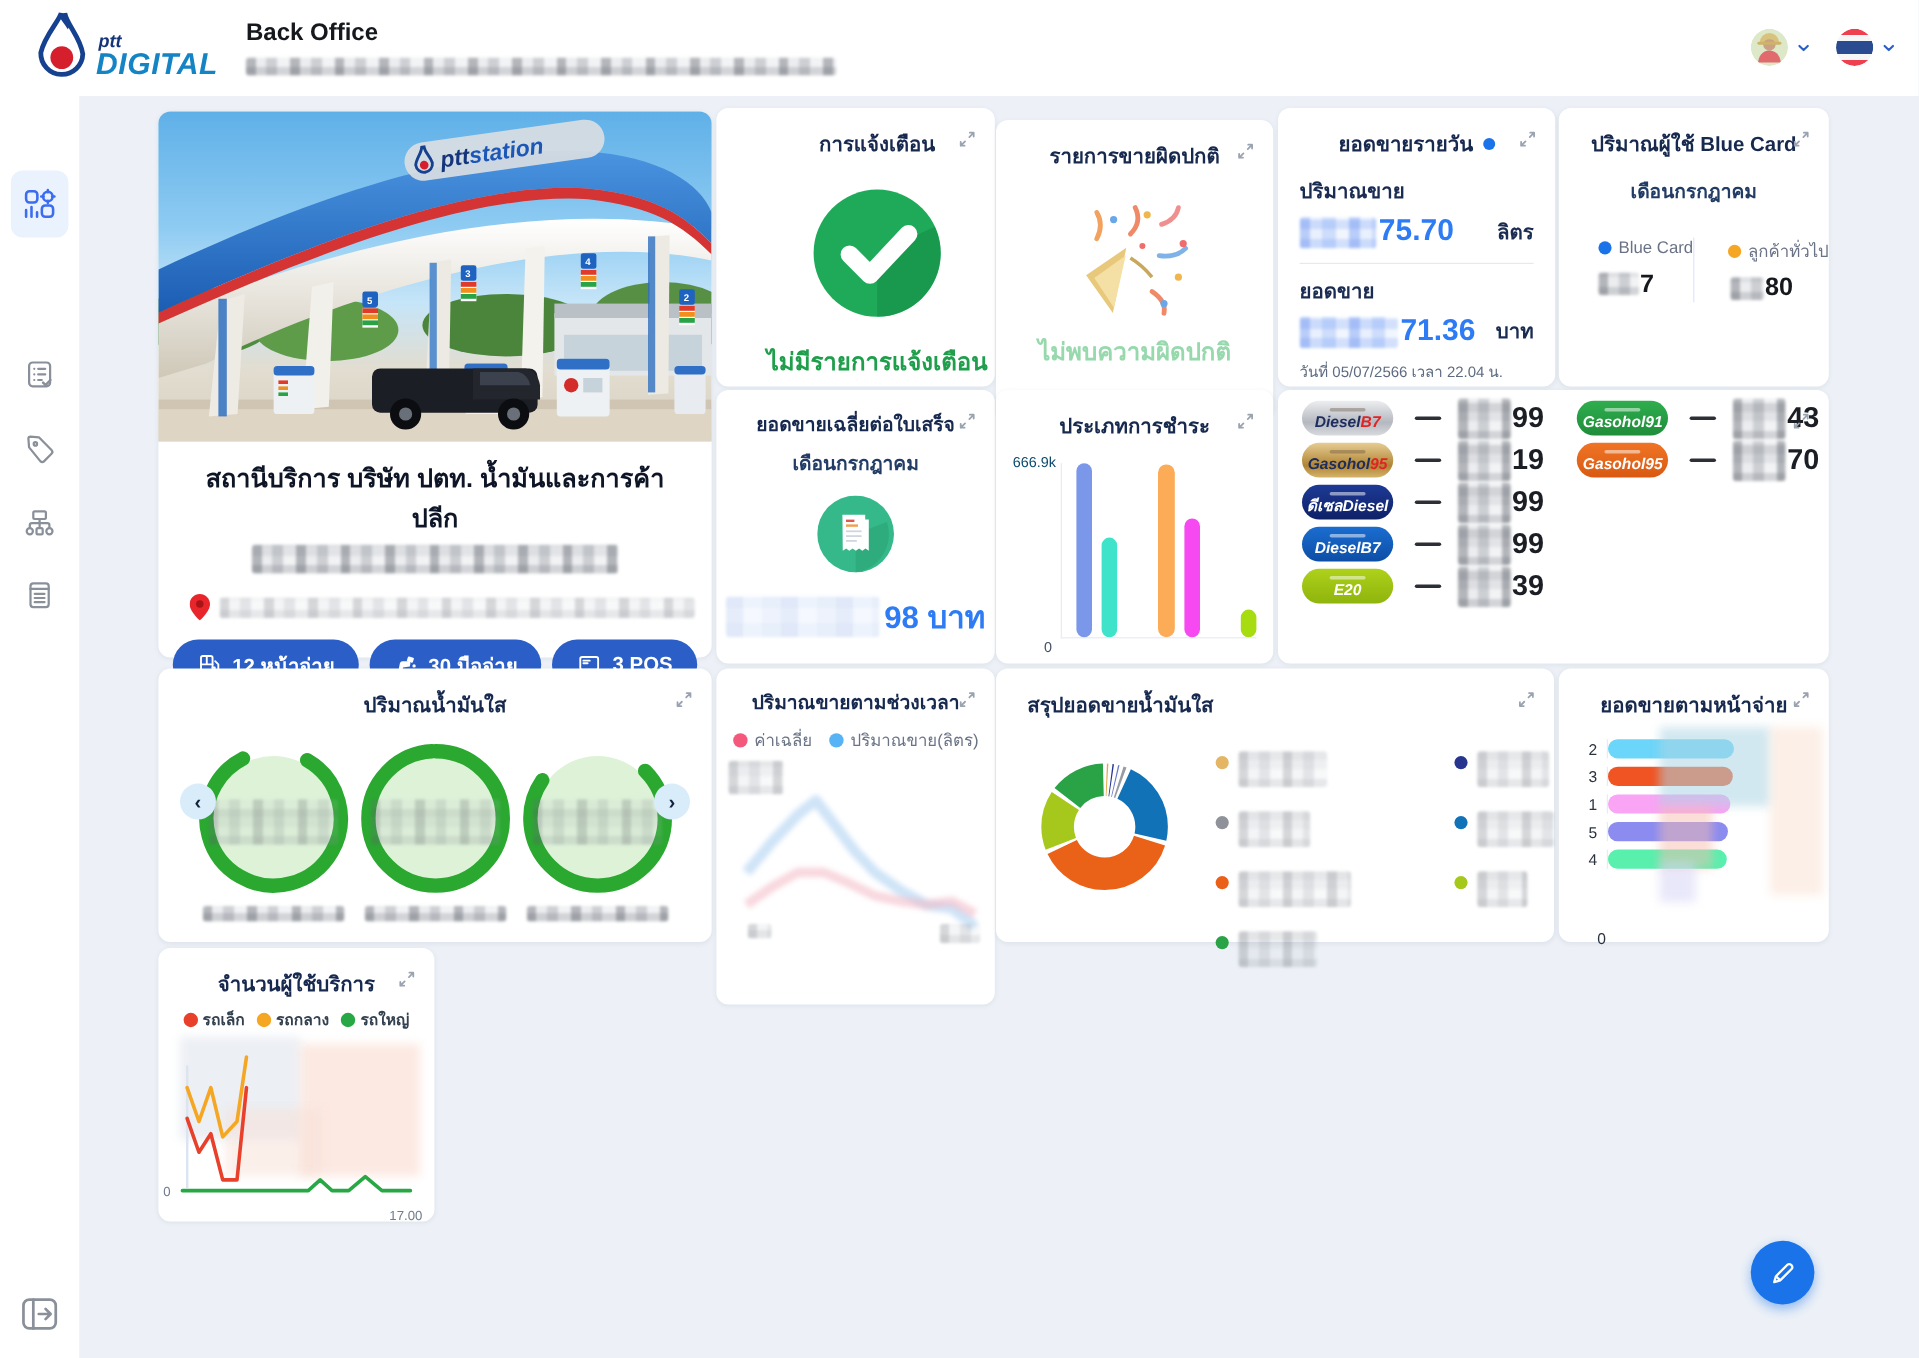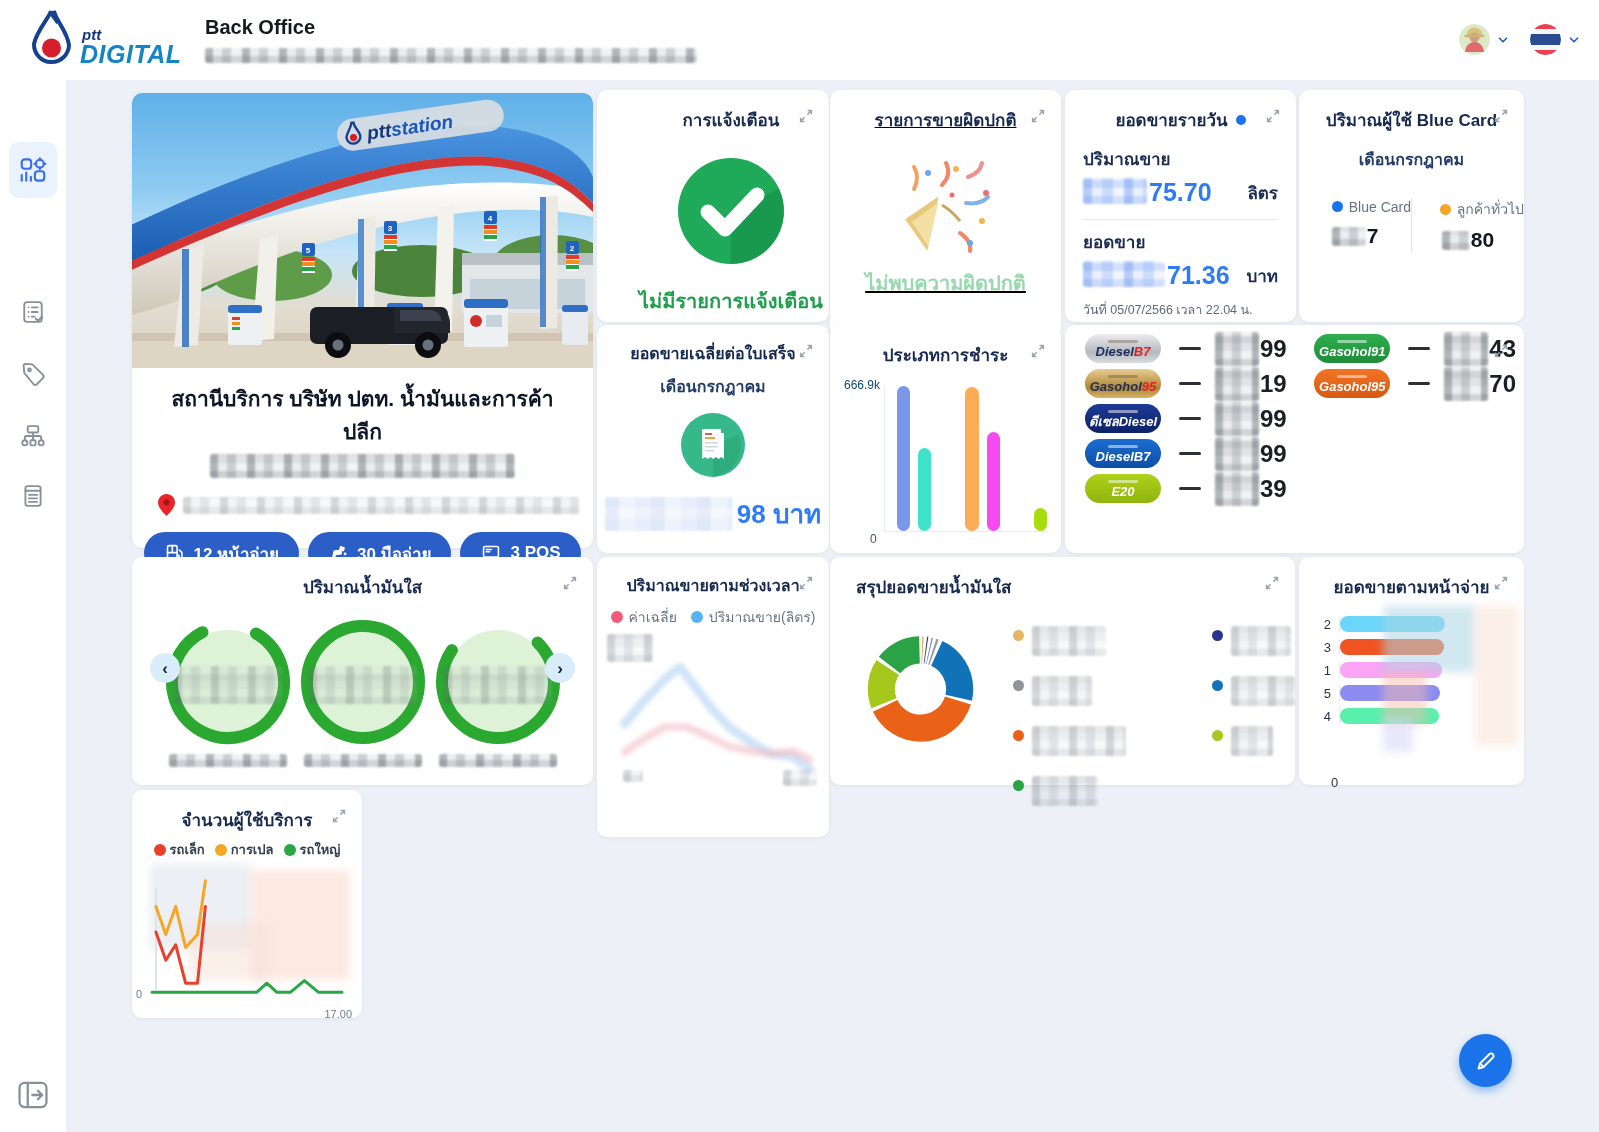--- a/index.html
+++ b/index.html
@@ -60,21 +60,21 @@
   .notif-msg { text-align:center; font-size:20px; font-weight:bold; color:#1f9e4c; margin-top:18px; }
   .abn-msg { text-align:center; font-size:20px; font-weight:bold; color:#97d8ad; margin-top:8px; }
   .popper-wrap { display:flex; justify-content:center; margin-top:26px; }
 
   
   .ds-head { display:flex; justify-content:center; align-items:center; gap:8px; }
   .ds-dot { width:10px; height:10px; border-radius:50%; background:#1a73e8; }
   .ds-body { padding:4px 18px 0 18px; }
   .ds-lab { font-size:17px; font-weight:bold; color:#1b2c52; margin-top:8px; }
   .ds-valrow { display:flex; align-items:center; justify-content:space-between; margin-top:6px; }
-  .ds-num { font-size:25px; font-weight:bold; color:#2e7bf6; display:flex; align-items:flex-start; }
+  .ds-num { font-size:25px; font-weight:bold; color:#2e7bf6; display:flex; align-items:flex-end; }
   .ds-unit { font-size:17px; font-weight:bold; color:#1b2c52; }
   .ds-div { border-top:1px solid #e3e9f2; margin-top:12px; }
   .ds-date { font-size:12.5px; color:#5d6b80; margin-top:10px; }
 
   
   .bc-sub { text-align:center; font-size:16px; font-weight:bold; color:#223c66; margin-top:14px; }
   .bc-cols { display:flex; margin-top:26px; }
   .bc-col { flex:1; text-align:right; }
   .bc-col.first { border-right:1px solid #dfe7f4; }
   .leg { display:inline-flex; align-items:center; gap:6px; font-size:14px; color:#6a7386; }
@@ -409,21 +409,21 @@
     <div class="check-wrap">
       <svg width="112" height="112" viewBox="0 0 112 112">
         <circle cx="56" cy="56" r="53" fill="#1faa5a"></circle>
         <path d="M56 56 L104 34 A53 53 0 0 1 56 109 Z" fill="#128a46" opacity="0.55"></path>
         <path d="M33 57 L50 74 L82 40" fill="none" stroke="#fff" stroke-width="15" stroke-linecap="round" stroke-linejoin="round"></path>
       </svg>
     </div>
     <div class="notif-msg">ไม่มีรายการแจ้งเตือน</div>
   </section>
 
-  <section class="card" style="left:830px; top:90px; width:231px; height:248px;text-decoration:underline;">
+  <section class="card" style="left:830px; top:100px; width:231px; height:248px;">
     <h3 class="card-title">รายการขายผิดปกติ</h3>
     <button class="expand"><svg viewBox="0 0 16 16" width="16" height="16">
           <g fill="none" stroke="#9aa3b0" stroke-width="1.5" stroke-linecap="round" stroke-linejoin="round">
             <path d="M6.2 9.8 2.6 13.4M2.6 13.4v-3.2M2.6 13.4h3.2M9.8 6.2l3.6-3.6M13.4 2.6v3.2M13.4 2.6h-3.2"></path>
           </g>
         </svg></button>
     <div class="popper-wrap">
       <svg width="104" height="100" viewBox="0 0 104 100">
         <path d="M28 92 L14 56 L52 42 Z" fill="#e8c87a" transform="rotate(-14 30 70)"></path>
         <path d="M30 88 L20 60 L50 48 Z" fill="#f4dfa4" transform="rotate(-14 30 70)"></path>
@@ -806,21 +806,21 @@
             <path d="M6.2 9.8 2.6 13.4M2.6 13.4v-3.2M2.6 13.4h3.2M9.8 6.2l3.6-3.6M13.4 2.6v3.2M13.4 2.6h-3.2"></path>
           </g>
         </svg></button>
     <div class="vis-legend" id="visitors-legend">
         <span class="leg">
           <i class="dot" style="background: rgb(232, 64, 42); width: 12px; height: 12px;"></i>
           <span>รถเล็ก</span>
         </span>
         <span class="leg">
           <i class="dot" style="background: rgb(245, 166, 35); width: 12px; height: 12px;"></i>
-          <span>การเปล</span>
+          <span>รถกลาง</span>
         </span>
         <span class="leg">
           <i class="dot" style="background: rgb(39, 168, 68); width: 12px; height: 12px;"></i>
           <span>รถใหญ่</span>
         </span>
       </div>
     <div class="vis-chart">
       <div class="vis-patch" style="left:2px;top:-4px;width:100px;height:86px;background:rgba(228,232,240,.7);"></div>
       <div class="vis-patch" style="left:102px;top:2px;width:100px;height:110px;background:rgba(249,215,202,.55);"></div>
       <div class="vis-patch" style="left:40px;top:56px;width:80px;height:56px;background:rgba(247,224,214,.5);"></div>

